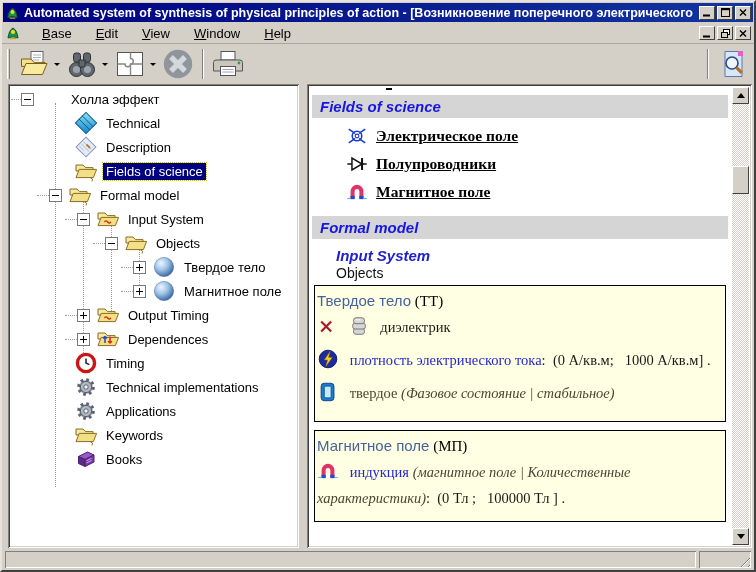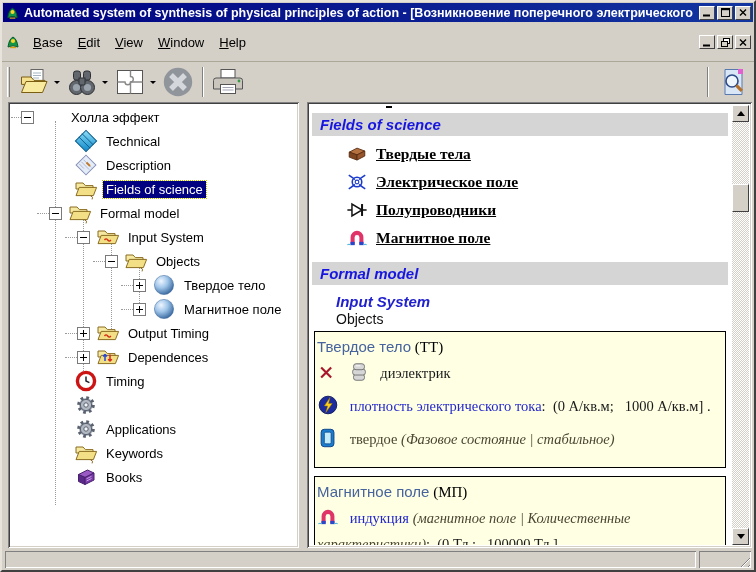--- a/index.html
+++ b/index.html
@@ -12,21 +12,21 @@
   }
   
   .titlebar{height:19px;margin:1px;background:linear-gradient(90deg,#000080,#1236a0);
     display:flex;align-items:center;padding:0 2px;gap:4px;flex:none;}
   .titlebar .ticon{width:15px;height:15px;flex:none;display:flex;}
   .title-text{flex:1;color:#fff;font-size:12.5px;font-weight:bold;white-space:nowrap;overflow:hidden;}
   .wbtns{display:flex;gap:2px;flex:none;}
   .wbtn{width:16px;height:14px;background:#d4d0c8;border:1px solid;border-color:#fff #404040 #404040 #fff;
     display:flex;align-items:center;justify-content:center;padding:0;}
   
-  .menubar{height:39px;display:flex;align-items:center;padding:0 3px;gap:1px;flex:none;border-bottom:1px solid #aca899;}
+  .menubar{height:21px;display:flex;align-items:center;padding:0 3px;gap:10px;flex:none;border-bottom:1px solid #aca899;}
   .menubar .micon{width:16px;height:16px;margin-right:4px;display:flex;}
   .mitem{font-size:13px;color:#000;padding:2px 7px;}
   .mitem u{text-decoration:underline;}
   .mdibtns{margin-left:auto;display:flex;gap:2px;}
   
   .toolbar{height:39px;display:flex;align-items:center;padding:1px 2px;flex:none;}
   .tgrip{width:3px;height:30px;border-left:1px solid #fff;border-right:1px solid #808080;margin:0 5px 0 3px;}
   .tbtn{width:38px;height:36px;display:flex;align-items:center;justify-content:center;background:transparent;border:none;padding:0;}
   .dd{width:0;height:0;border:3.5px solid transparent;border-top-color:#000;margin:4px 3px 0 1px;}
   .tsep{width:2px;height:30px;border-left:1px solid #808080;border-right:1px solid #fff;margin:0 5px;}
@@ -469,20 +469,21 @@
             </span>
           <span class="tlabel">Timing</span>
         </div>
         <div class="trow">
           <span class="sp" style="width:63px"></span>
           <span class="nicon only-icon">
               <svg class="i24" viewBox="0 0 24 24">
                 <use href="#sym-gear"></use>
               </svg>
             </span>
+          <span class="tlabel">Technical implementations</span>
         </div>
         <div class="trow">
           <span class="sp" style="width:63px"></span>
           <span class="nicon only-icon">
               <svg class="i24" viewBox="0 0 24 24">
                 <use href="#sym-gear"></use>
               </svg>
             </span>
           <span class="tlabel">Applications</span>
         </div>
@@ -508,28 +509,20 @@
     </div>
 
     <div class="splitter"></div>
 
     <div class="content-panel panel-sunken">
       <div class="content-inner" style="position:absolute">
         <div class="frag"></div>
 
         <div class="sec-header"><span>Fields of science</span></div>
 
-        <div class="link-row">
-          <span class="licon">
-              <svg class="i22" viewBox="0 0 24 24">
-                <use href="#sym-brick"></use>
-              </svg>
-            </span>
-          <span class="link">Твердые тела</span>
-        </div>
         <div class="link-row">
           <span class="licon">
               <svg class="i22" viewBox="0 0 24 24">
                 <use href="#sym-efield"></use>
               </svg>
             </span>
           <span class="link">Электрическое поле</span>
         </div>
         <div class="link-row">
           <span class="licon">

